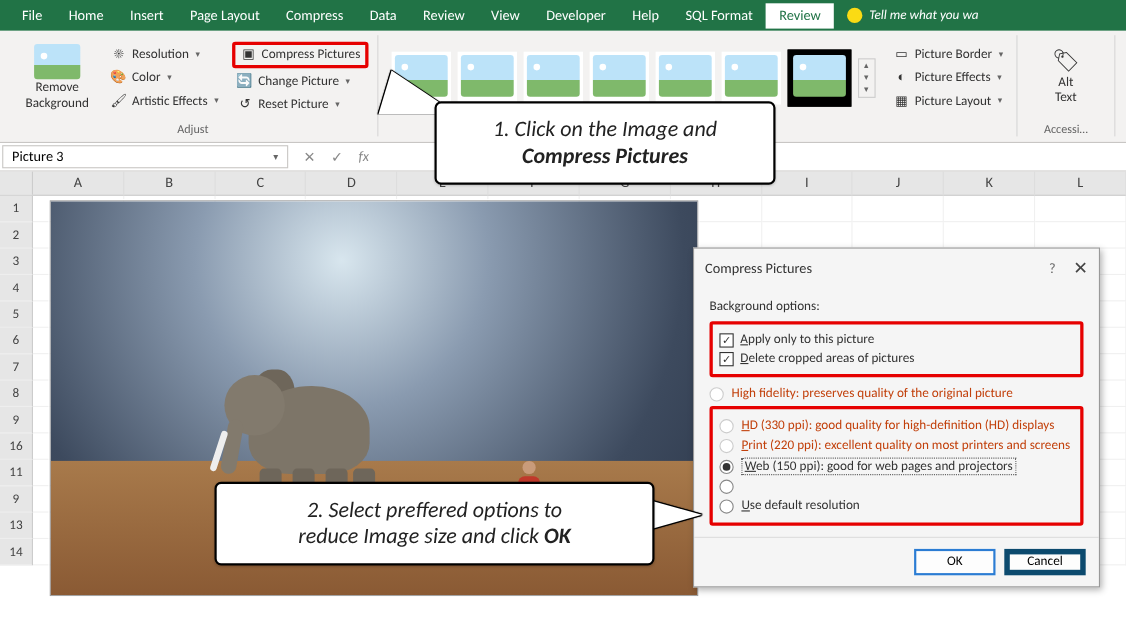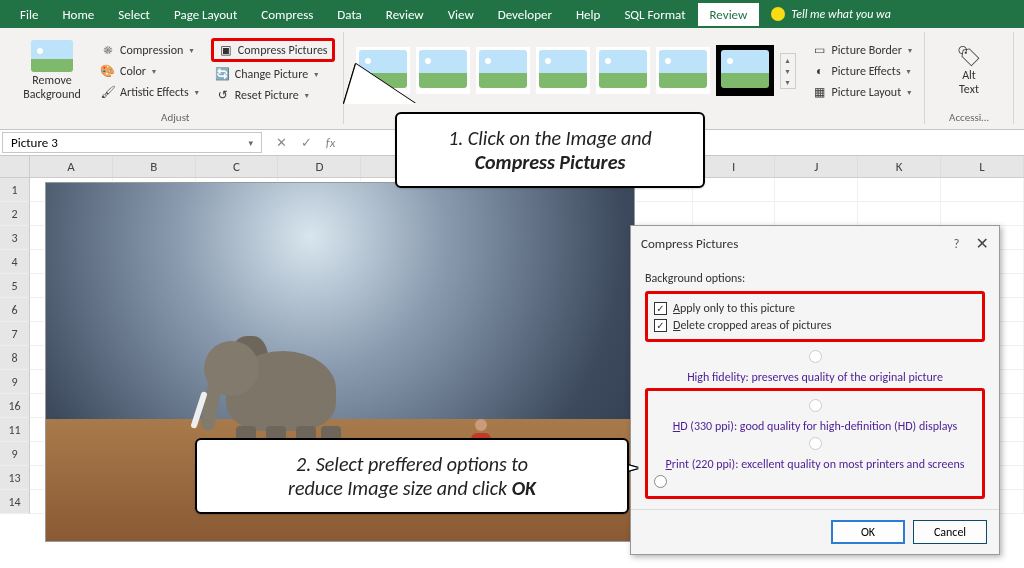--- a/index.html
+++ b/index.html
@@ -75,45 +75,45 @@
   .dialog-title .q { margin-right: 16px; color: #666; }
   .dialog-title .x { font-size: 16px; color: #444; }
   .dialog-body { padding: 6px 14px 10px 14px; }
   .section-label { margin: 4px 0 6px 0; }
   .opt-box { border: 3px solid #e60000; border-radius: 3px; padding: 4px 6px; margin-bottom: 8px; }
   .chk { display: flex; align-items: center; gap: 6px; margin: 3px 0; }
   .chk-box { width: 13px; height: 13px; border: 1px solid #333; display: inline-flex; align-items: center; justify-content: center; font-size: 10px; background:#fff; }
   .res-box { border: 3px solid #e60000; border-radius: 3px; padding: 4px 6px; }
   .radio { display: flex; align-items: center; gap: 7px; margin: 4px 0; }
   .radio-circle { width: 13px; height: 13px; border: 1px solid #888; border-radius: 50%; display: inline-flex; align-items: center; justify-content: center; background:#fff; }
-  .radio.disabled { color: #4c1d95; flex-direction: column; }
+  .radio.disabled { color: #c2410c; }
   .radio.disabled .radio-circle { border-color: #ccc; }
   .radio.selected .radio-circle::after { content: ""; width: 7px; height: 7px; background: #333; border-radius: 50%; }
   .radio.selected .lbl { border: 1px dotted #666; padding: 0 2px; }
   .dialog-buttons { display: flex; justify-content: flex-end; gap: 8px; padding: 10px 12px; border-top: 1px solid #ddd; }
-  .dlg-btn { min-width: 74px; height: 24px; background: #fdfdfd; border: 1px solid #0c4a6e; font-size: 12px; }
+  .dlg-btn { min-width: 74px; height: 24px; background: #fdfdfd; border: 5px solid #0c4a6e; font-size: 12px; }
   .dlg-btn.primary { border: 2px solid #2b7cd3; }
   .u { text-decoration: underline; }
 
   
   .callout { position: absolute; background: #fff; border: 2px solid #000; border-radius: 6px; padding: 12px 20px; font-size: 20px; font-style: italic; color: #222; text-align: center; box-shadow: 0 1px 2px rgba(0,0,0,.15); }
   .callout b { font-weight: 700; }
-  .callout1 { left: 395px; top: 92px; width: 310px; z-index:5;margin-top:20px; }
-  .callout2 { left: 195px; top: 438px; width: 434px; z-index:5; }
+  .callout1 { left: 395px; top: 92px; width: 310px; z-index:5; }
+  .callout2 { left: 195px; top: 438px; width: 400px; z-index:5; }
   .tail { position: absolute; width: 0; height: 0; z-index:4; }
   .tail1 { left: 344px; top: 64px; border-left: 12px solid transparent; border-right: 60px solid transparent; border-bottom: 40px solid #fff; filter: drop-shadow(0 -1px 0 #000) drop-shadow(-1px 0 0 #000); }
   .tail2 { left: 588px; top: 454px; border-top: 14px solid transparent; border-bottom: 14px solid transparent; border-left: 50px solid #fff; filter: drop-shadow(1px 0 0 #000) drop-shadow(0 1px 0 #000) drop-shadow(0 -1px 0 #000); }
 </style>
 </head>
 <body>
 
 <div class="tab-bar">
   <div class="tab">File</div>
   <div class="tab">Home</div>
-  <div class="tab">Select</div>
+  <div class="tab">Insert</div>
   <div class="tab">Page Layout</div>
   <div class="tab">Compress</div>
   <div class="tab">Data</div>
   <div class="tab">Review</div>
   <div class="tab">View</div>
   <div class="tab">Developer</div>
   <div class="tab">Help</div>
   <div class="tab">SQL Format</div>
   <div class="tab active">Review</div>
   <div class="tellme">
@@ -126,21 +126,21 @@
   <div class="group">
     <div class="group-content">
       <div class="big-btn">
         <span class="thumb-landscape"></span>
         <span style="white-space:pre-line">Remove
 Background</span>
       </div>
       <div class="vstack">
         <div class="small-btn drop">
             <span class="icon">☀</span>
-            <span>Compression</span>
+            <span>Resolution</span>
           </div>
         <div class="small-btn drop">
             <span class="icon">🎨</span>
             <span>Color</span>
           </div>
         <div class="small-btn drop">
             <span class="icon">🖌</span>
             <span>Artistic Effects</span>
           </div>
       </div>
@@ -510,22 +510,30 @@
       </div>
     <div class="res-box">
       <div class="radio disabled">
           <span class="radio-circle"></span>
           <span><span class="u">H</span>D (330 ppi): good quality for high-definition (HD) displays</span>
         </div>
       <div class="radio disabled">
           <span class="radio-circle"></span>
           <span><span class="u">P</span>rint (220 ppi): excellent quality on most printers and screens</span>
         </div>
+      <div class="radio selected">
+          <span class="radio-circle"></span>
+          <span class="lbl"><span class="u">W</span>eb (150 ppi): good for web pages and projectors</span>
+        </div>
       <div class="radio">
           <span class="radio-circle"></span>
+        </div>
+      <div class="radio">
+          <span class="radio-circle"></span>
+          <span><span class="u">U</span>se default resolution</span>
         </div>
     </div>
   </div>
   <div class="dialog-buttons">
     <button class="dlg-btn primary">OK</button>
     <button class="dlg-btn">Cancel</button>
   </div>
 </div>
 
 <div class="tail tail1"></div>

